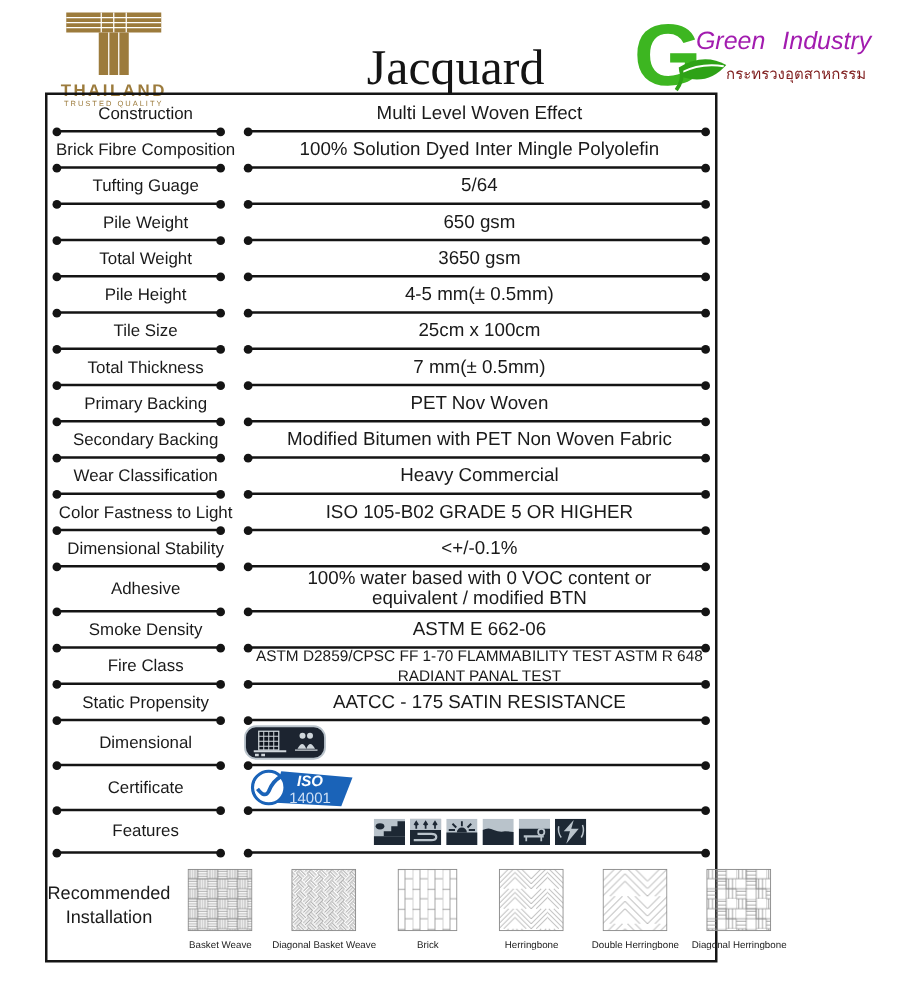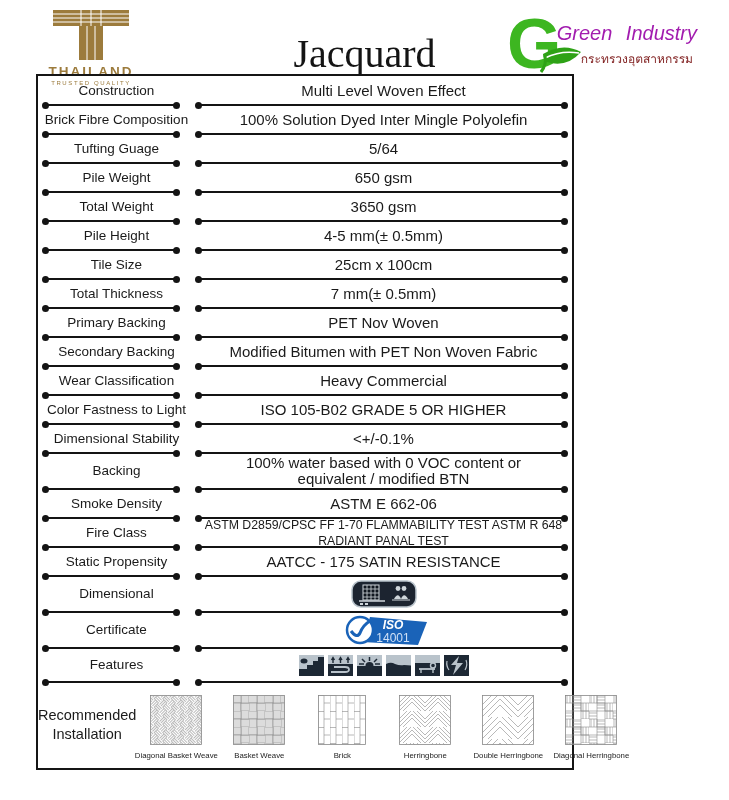--- a/index.html
+++ b/index.html
@@ -37,21 +37,21 @@
   .sep{display:flex;height:8px;margin:-4px 0;align-items:center;position:relative;z-index:1;}
   .sep-l,.sep-r{height:2px;background:#141414;position:relative;}
   .sep-l{margin-left:5px;width:136px;}
   .sep-r{flex:1;margin-left:17px;margin-right:5px;}
   .sep-l::before,.sep-r::before,.sep-l::after,.sep-r::after{
     content:"";position:absolute;width:7px;height:7px;border-radius:50%;background:#141414;top:-2.5px;
   }
   .sep-l::before,.sep-r::before{left:-1px;}
   .sep-l::after,.sep-r::after{right:-1px;}
   
-  .center-flex{display:flex;justify-content:center;align-items:center;}
+  .center-flex{display:flex;justify-content:flex-start;align-items:center;}
   .feat-icons{display:flex;gap:4px;justify-content:center;align-items:center;}
   
   .install-value{flex:1;display:flex;justify-content:center;align-items:flex-start;gap:3px;padding-top:4px;}
   .swatch{display:flex;flex-direction:column;align-items:center;width:80px;}
   .swatch-cap{font-size:7.8px;margin-top:6px;white-space:nowrap;color:#222;}
 </style>
 </head>
 <body>
 
 <div class="header">
@@ -202,21 +202,21 @@
   <div class="row h29">
     <div class="label-cell">Dimensional Stability</div>
     <div class="value-cell">&lt;+/-0.1%</div>
   </div>
   <div class="sep">
       <div class="sep-l"></div>
       <div class="sep-r"></div>
     </div>
 
   <div class="row h36">
-    <div class="label-cell">Backing</div>
+    <div class="label-cell">Adhesive</div>
     <div class="value-cell prewrap">100% water based with 0 VOC content or
 equivalent / modified BTN</div>
   </div>
   <div class="sep">
       <div class="sep-l"></div>
       <div class="sep-r"></div>
     </div>
 
   <div class="row h29">
     <div class="label-cell">Smoke Density</div>
@@ -345,45 +345,20 @@
     </div>
 
   <div class="row r-install">
     <div class="label-cell prewrap install-label">Recommended
 Installation</div>
     <div class="install-value">
 
       <div class="swatch">
         <svg width="52" height="50" viewBox="0 0 52 50">
           <defs>
-            <pattern id="p-dbw" width="12" height="12" patternUnits="userSpaceOnUse" patternTransform="rotate(45)">
-              <g stroke="#8a8a8a" stroke-width="0.6">
-                <line x1="0" y1="1.5" x2="6" y2="1.5"></line>
-                  <line x1="0" y1="3.5" x2="6" y2="3.5"></line>
-                  <line x1="0" y1="5.5" x2="6" y2="5.5"></line>
-                <line x1="7.5" y1="0" x2="7.5" y2="6"></line>
-                  <line x1="9.5" y1="0" x2="9.5" y2="6"></line>
-                  <line x1="11.5" y1="0" x2="11.5" y2="6"></line>
-                <line x1="1.5" y1="6" x2="1.5" y2="12"></line>
-                  <line x1="3.5" y1="6" x2="3.5" y2="12"></line>
-                  <line x1="5.5" y1="6" x2="5.5" y2="12"></line>
-                <line x1="6" y1="7.5" x2="12" y2="7.5"></line>
-                  <line x1="6" y1="9.5" x2="12" y2="9.5"></line>
-                  <line x1="6" y1="11.5" x2="12" y2="11.5"></line>
-              </g>
-            </pattern>
-          </defs>
-          <rect x="0.5" y="0.5" width="51" height="49" fill="url(#p-dbw)" stroke="#888" stroke-width="0.8"></rect>
-        </svg>
-        <div class="swatch-cap">Diagonal Basket Weave</div>
-      </div>
-
-      <div class="swatch">
-        <svg width="52" height="50" viewBox="0 0 52 50">
-          <defs>
             <pattern id="p-bw" width="16" height="16" patternUnits="userSpaceOnUse">
               <g stroke="#8a8a8a" stroke-width="0.6">
                 <rect x="0" y="0" width="8" height="8" fill="none"></rect>
                   <rect x="8" y="0" width="8" height="8" fill="none"></rect>
                 <rect x="0" y="8" width="8" height="8" fill="none"></rect>
                   <rect x="8" y="8" width="8" height="8" fill="none"></rect>
                 <line x1="2" y1="0" x2="2" y2="8"></line>
                   <line x1="4" y1="0" x2="4" y2="8"></line>
                   <line x1="6" y1="0" x2="6" y2="8"></line>
                 <line x1="8" y1="2" x2="16" y2="2"></line>
@@ -394,20 +369,45 @@
                   <line x1="0" y1="14" x2="8" y2="14"></line>
                 <line x1="10" y1="8" x2="10" y2="16"></line>
                   <line x1="12" y1="8" x2="12" y2="16"></line>
                   <line x1="14" y1="8" x2="14" y2="16"></line>
               </g>
             </pattern>
           </defs>
           <rect x="0.5" y="0.5" width="51" height="49" fill="url(#p-bw)" stroke="#888" stroke-width="0.8"></rect>
         </svg>
         <div class="swatch-cap">Basket Weave</div>
+      </div>
+
+      <div class="swatch">
+        <svg width="52" height="50" viewBox="0 0 52 50">
+          <defs>
+            <pattern id="p-dbw" width="12" height="12" patternUnits="userSpaceOnUse" patternTransform="rotate(45)">
+              <g stroke="#8a8a8a" stroke-width="0.6">
+                <line x1="0" y1="1.5" x2="6" y2="1.5"></line>
+                  <line x1="0" y1="3.5" x2="6" y2="3.5"></line>
+                  <line x1="0" y1="5.5" x2="6" y2="5.5"></line>
+                <line x1="7.5" y1="0" x2="7.5" y2="6"></line>
+                  <line x1="9.5" y1="0" x2="9.5" y2="6"></line>
+                  <line x1="11.5" y1="0" x2="11.5" y2="6"></line>
+                <line x1="1.5" y1="6" x2="1.5" y2="12"></line>
+                  <line x1="3.5" y1="6" x2="3.5" y2="12"></line>
+                  <line x1="5.5" y1="6" x2="5.5" y2="12"></line>
+                <line x1="6" y1="7.5" x2="12" y2="7.5"></line>
+                  <line x1="6" y1="9.5" x2="12" y2="9.5"></line>
+                  <line x1="6" y1="11.5" x2="12" y2="11.5"></line>
+              </g>
+            </pattern>
+          </defs>
+          <rect x="0.5" y="0.5" width="51" height="49" fill="url(#p-dbw)" stroke="#888" stroke-width="0.8"></rect>
+        </svg>
+        <div class="swatch-cap">Diagonal Basket Weave</div>
       </div>
 
       <div class="swatch">
         <svg width="48" height="50" viewBox="0 0 48 50">
           <defs>
             <pattern id="p-br" width="12" height="16" patternUnits="userSpaceOnUse">
               <g stroke="#8a8a8a" stroke-width="0.6">
                 <line x1="0" y1="0" x2="0" y2="16"></line>
                   <line x1="6" y1="0" x2="6" y2="16"></line>
                 <line x1="0" y1="0.5" x2="6" y2="0.5"></line>

